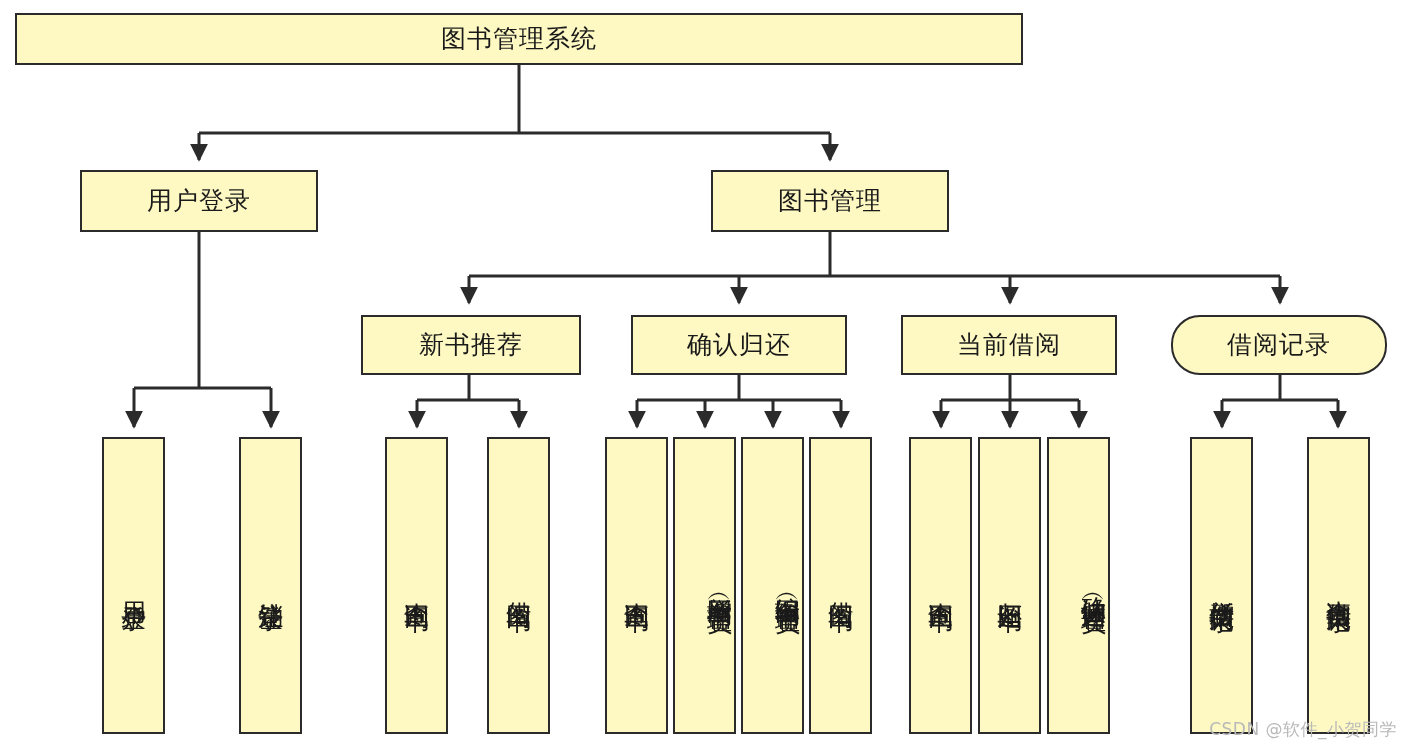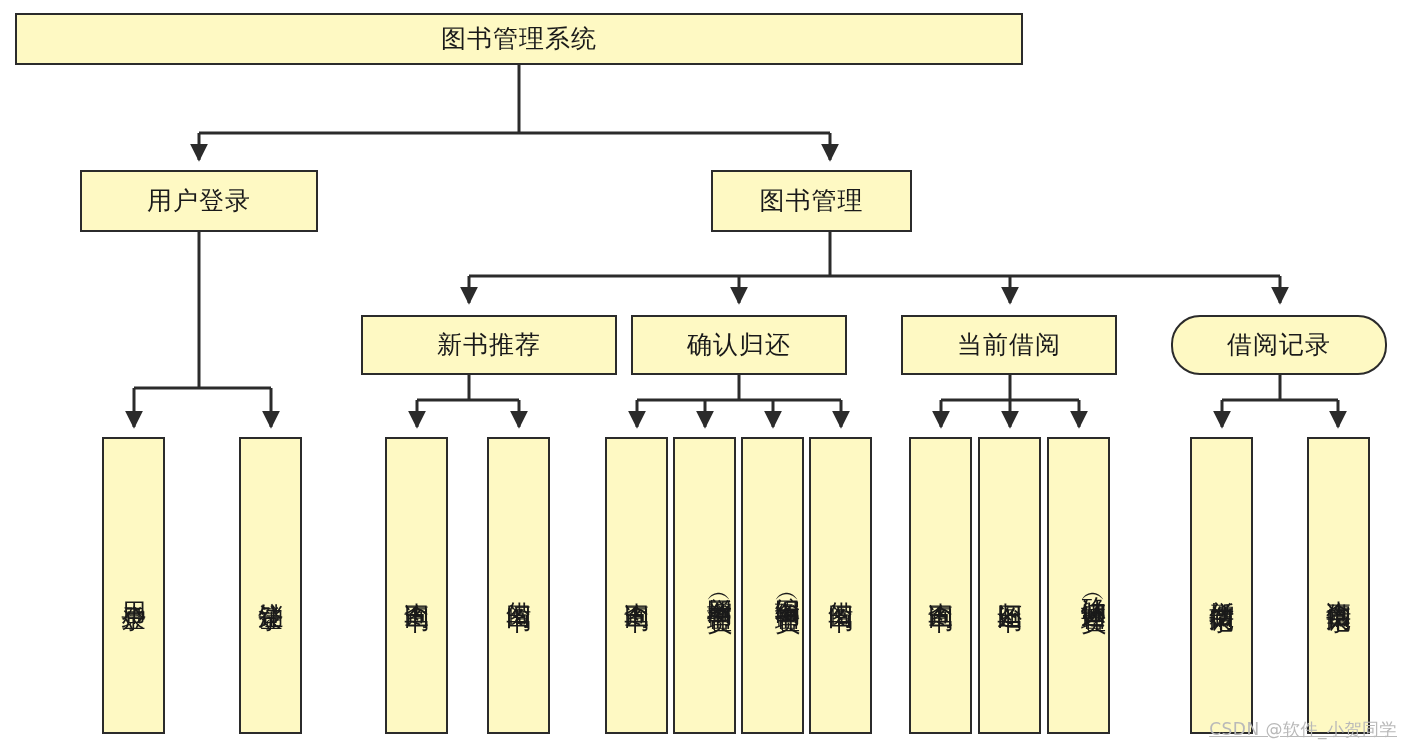--- a/index.html
+++ b/index.html
@@ -57,21 +57,20 @@
     align-items: flex-start;
   }
   .watermark {
     position: absolute;
     right: 8px;
     bottom: 6px;
     font-size: 17px;
     color: #b9b9b9;
     white-space: nowrap;
     letter-spacing: 0.5px;
-    text-decoration: underline;
   }
 </style>
 </head>
 <body>
 
 <div id="canvas">
 
   <svg id="edges" viewBox="0 0 1405 747">
     <defs>
       <marker id="arrow" viewBox="0 0 10 10" refX="9" refY="5" markerWidth="6" markerHeight="6" orient="auto-start-reverse">
@@ -123,25 +122,25 @@
     </g>
   </svg>
 
   <div class="node node-h" style="left:15px; top:13px; width:1008px; height:52px;">
     <span>图书管理系统</span>
   </div>
 
   <div class="node node-h" style="left:80px; top:170px; width:238px; height:62px;">
     <span>用户登录</span>
   </div>
-  <div class="node node-h" style="left:711px; top:170px; width:201px; height:62px;justify-content:center;">
+  <div class="node node-h" style="left:711px; top:170px; width:238px; height:62px;justify-content:center;">
     <span>图书管理</span>
   </div>
 
-  <div class="node node-h" style="left:361px; top:315px; width:256px; height:60px;">
+  <div class="node node-h" style="left:361px; top:315px; width:220px; height:60px;">
     <span>新书推荐</span>
   </div>
   <div class="node node-h" style="left:631px; top:315px; width:216px; height:60px;">
     <span>确认归还</span>
   </div>
   <div class="node node-h" style="left:901px; top:315px; width:216px; height:60px;align-items:center;">
     <span>当前借阅</span>
   </div>
   <div class="node node-h" style="left:1171px; top:315px; width:216px; height:60px;border-radius:29px;">
     <span>借阅记录</span>

